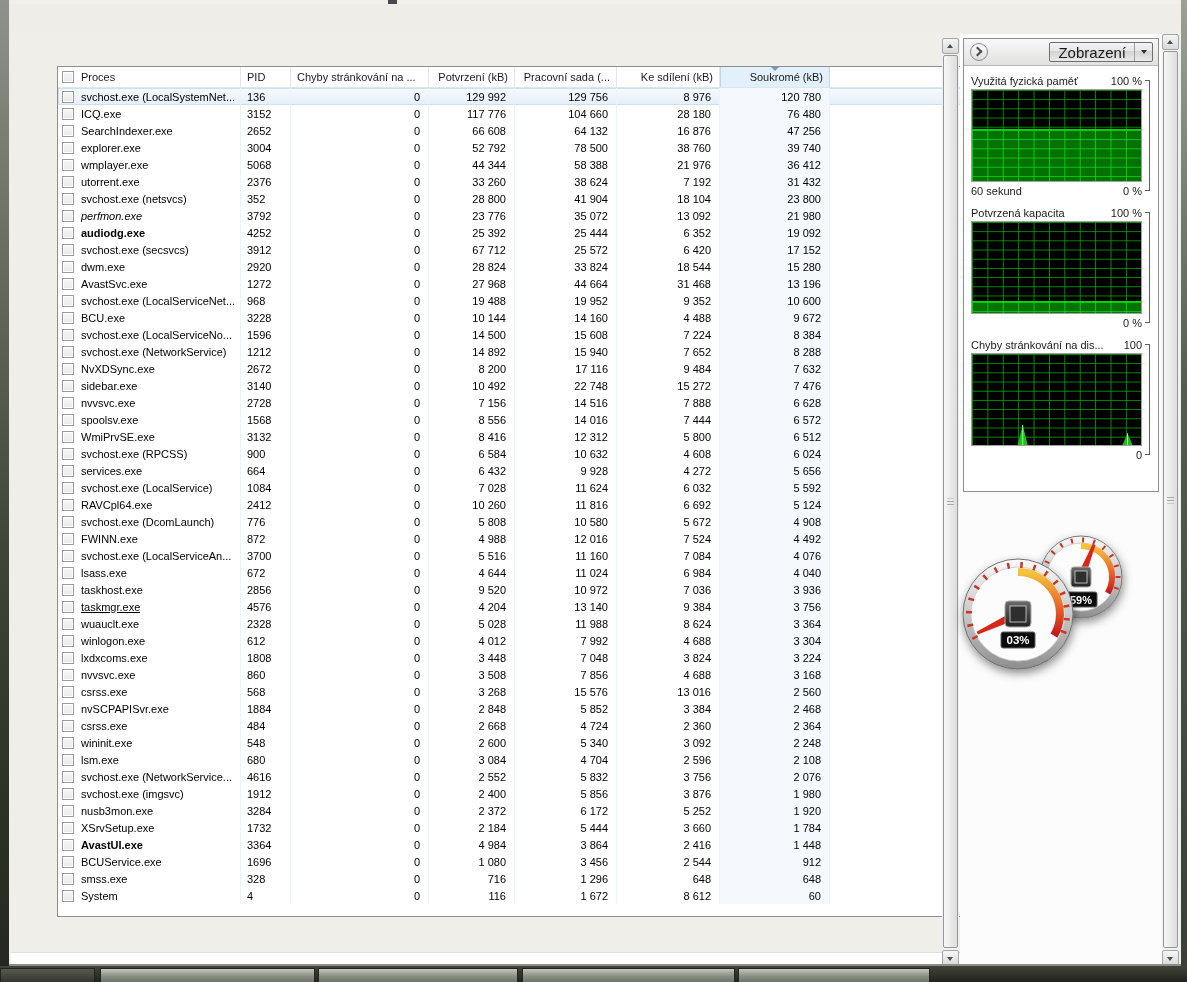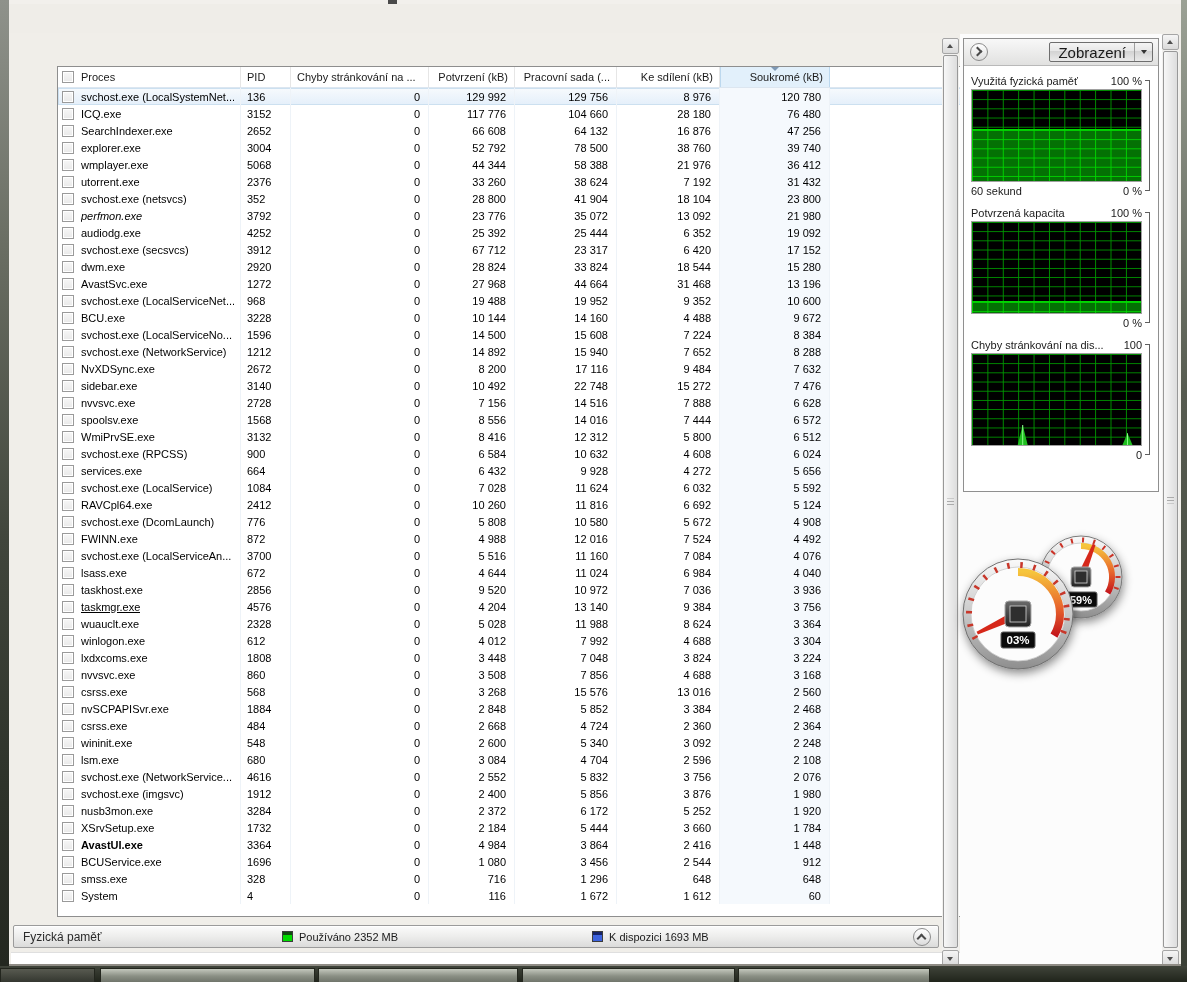--- a/index.html
+++ b/index.html
@@ -261,39 +261,39 @@
           <div class="cell w2 num">0</div>
           <div class="cell w3 num">23 776</div>
           <div class="cell w4 num">35 072</div>
           <div class="cell w5 num">13 092</div>
           <div class="cell w6 num c6col">21 980</div>
           <div class="cell wf"></div>
         </div>
         <div class="prow">
           <div class="cell w0 name-cell">
             <span class="cb"></span>
-            <span style="overflow: hidden; white-space: nowrap;">audiodg.exe</span>
+            <span style="overflow: hidden; white-space: nowrap; font-weight: bold;">audiodg.exe</span>
           </div>
           <div class="cell w1">4252</div>
           <div class="cell w2 num">0</div>
           <div class="cell w3 num">25 392</div>
           <div class="cell w4 num">25 444</div>
           <div class="cell w5 num">6 352</div>
           <div class="cell w6 num c6col">19 092</div>
           <div class="cell wf"></div>
         </div>
         <div class="prow">
           <div class="cell w0 name-cell">
             <span class="cb"></span>
             <span style="overflow: hidden; white-space: nowrap;">svchost.exe (secsvcs)</span>
           </div>
           <div class="cell w1">3912</div>
           <div class="cell w2 num">0</div>
           <div class="cell w3 num">67 712</div>
-          <div class="cell w4 num">23 317</div>
+          <div class="cell w4 num">25 572</div>
           <div class="cell w5 num">6 420</div>
           <div class="cell w6 num c6col">17 152</div>
           <div class="cell wf"></div>
         </div>
         <div class="prow">
           <div class="cell w0 name-cell">
             <span class="cb"></span>
             <span style="overflow: hidden; white-space: nowrap;">dwm.exe</span>
           </div>
           <div class="cell w1">2920</div>
@@ -774,41 +774,27 @@
         </div>
         <div class="prow">
           <div class="cell w0 name-cell">
             <span class="cb"></span>
             <span style="overflow: hidden; white-space: nowrap;">System</span>
           </div>
           <div class="cell w1">4</div>
           <div class="cell w2 num">0</div>
           <div class="cell w3 num">116</div>
           <div class="cell w4 num">1 672</div>
-          <div class="cell w5 num">1 612</div>
+          <div class="cell w5 num">8 612</div>
           <div class="cell w6 num c6col">60</div>
           <div class="cell wf"></div>
         </div>
       </div>
   </div>
 
-  <div class="abs panel-hdr" style="top:925px;">
-    <span class="hdr-title">Fyzická paměť</span>
-    <span class="hdr-status" style="left:268px;">
-      <span class="legend green"></span>
-      <span>Používáno 2352 MB</span>
-    </span>
-    <span class="hdr-status" style="left:578px;">
-      <span class="legend blue"></span>
-      <span>K dispozici 1693 MB</span>
-    </span>
-    <span class="collapse-btn">
-        <span class="chev up"></span>
-      </span>
-  </div>
 
   <div class="abs bottom-strip"></div>
 
   <div class="abs right-col"></div>
   <div class="abs charts-pane">
     <div class="cp-hdr">
       <span class="expand-btn">
           <span class="chev right"></span>
         </span>
       <span class="views-btn">

